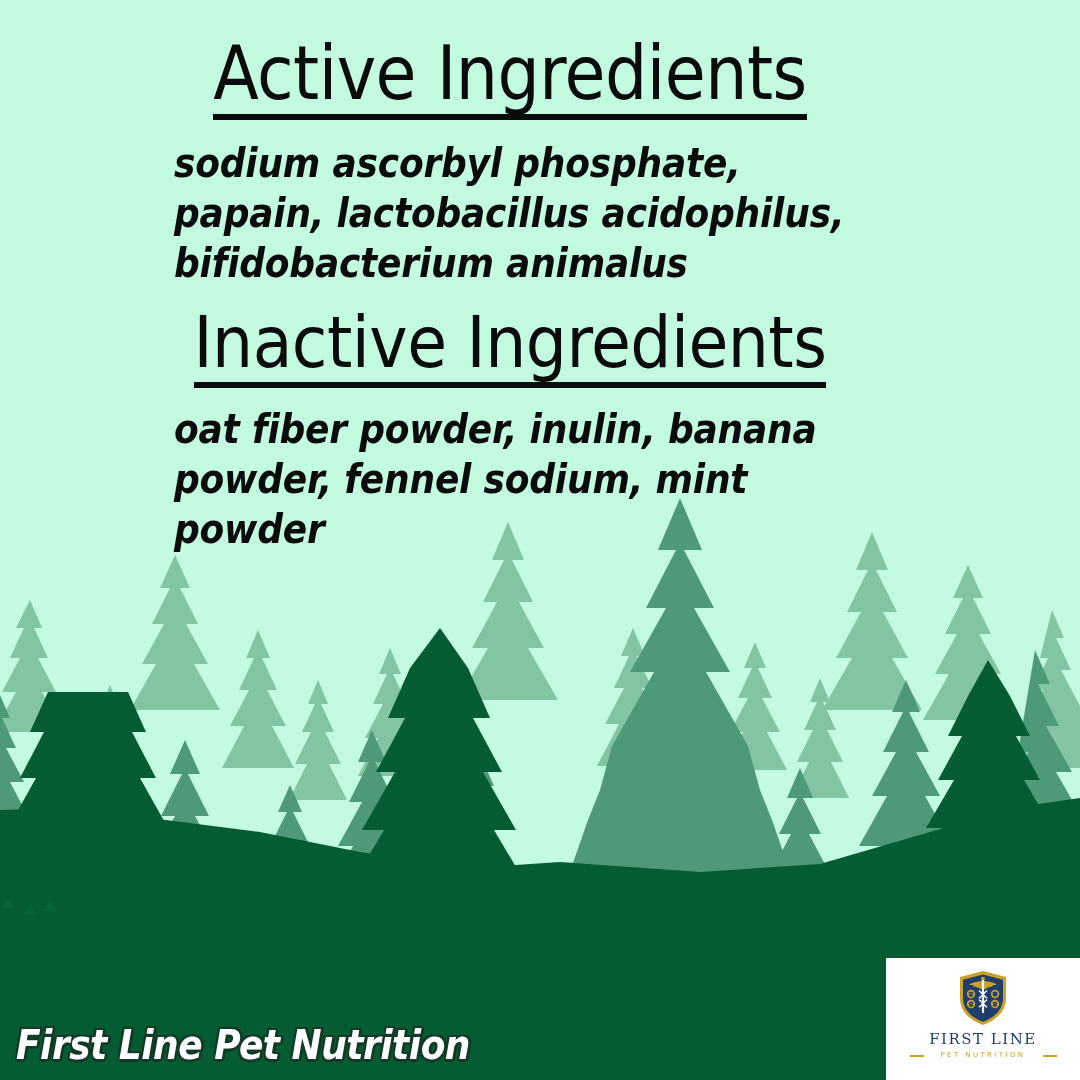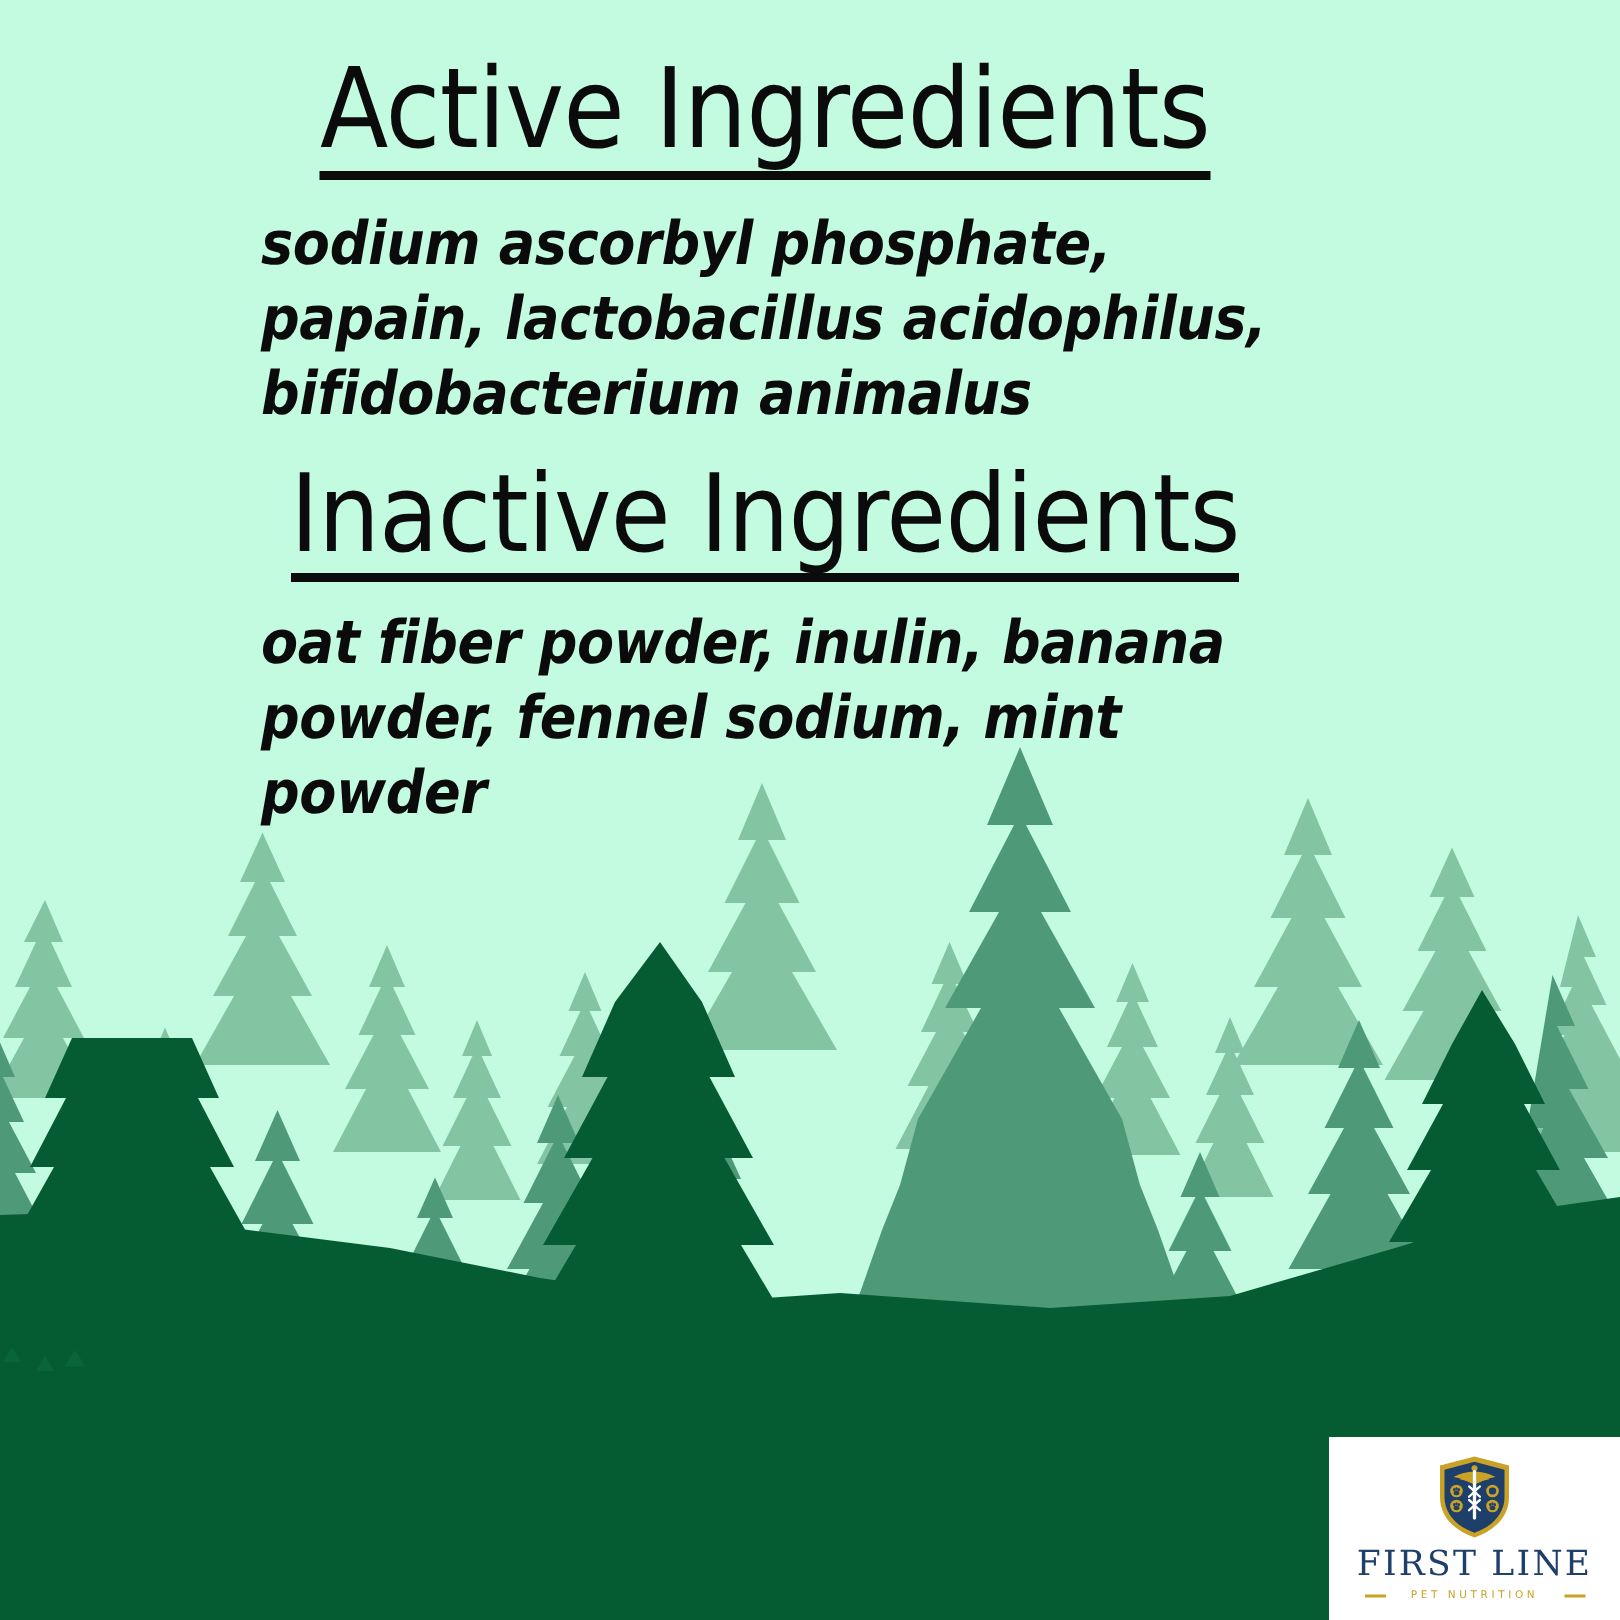--- a/index.html
+++ b/index.html
@@ -104,21 +104,21 @@
     display:flex;
     flex-direction:column;
     align-items:center;
     justify-content:flex-start;
     padding-top:12px;
     box-sizing:border-box;
   }
   #logo-shield{display:block;}
   #logo-wordmark{
     font-family:"DejaVu Serif","Liberation Serif", serif;
-    font-size:23px;
+    font-size:15px;
     letter-spacing:1.5px;
     color:#1f3f6b;
     margin-top:6px;
     line-height:1;
     white-space:nowrap;
   }
   #logo-sub-row{
     display:flex;
     align-items:center;
     gap:17px;
@@ -196,20 +196,21 @@
 
     <p class="ingredients" id="ingredients-active">sodium ascorbyl phosphate, papain, lactobacillus acidophilus, bifidobacterium animalus</p>
 
     <h1 class="heading" id="heading-inactive">
       <span class="heading-inner">Inactive Ingredients</span>
     </h1>
 
     <p class="ingredients" id="ingredients-inactive">oat fiber powder, inulin, banana powder, fennel sodium, mint powder</p>
   </div>
 
+  <div id="brand-text">First Line Pet Nutrition</div>
 
   <div id="logo-card">
 
     <svg id="logo-shield" width="52" height="56" viewBox="0 0 52 56" aria-hidden="true">
 
       <path d="M26 1 L49 7 L49 28 C49 42 38 51 26 55 C14 51 3 42 3 28 L3 7 Z" fill="#c9a227"></path>
 
       <path d="M26 4.5 L46 9.8 L46 28 C46 40.2 36.4 48.3 26 51.8 C15.6 48.3 6 40.2 6 28 L6 9.8 Z" fill="#1f3f6b"></path>
 
       <g fill="#c9a227">

